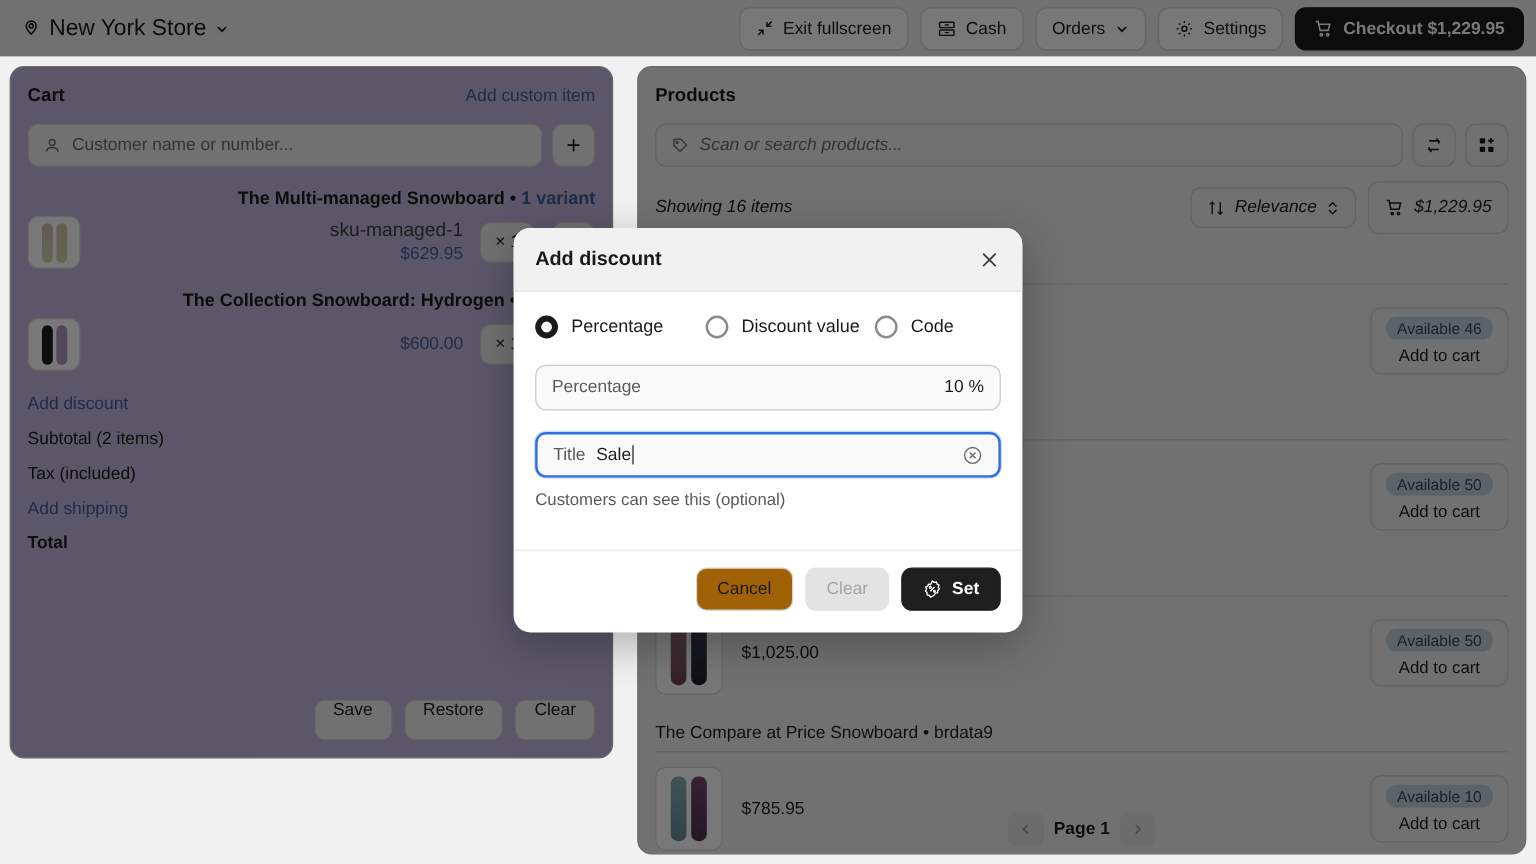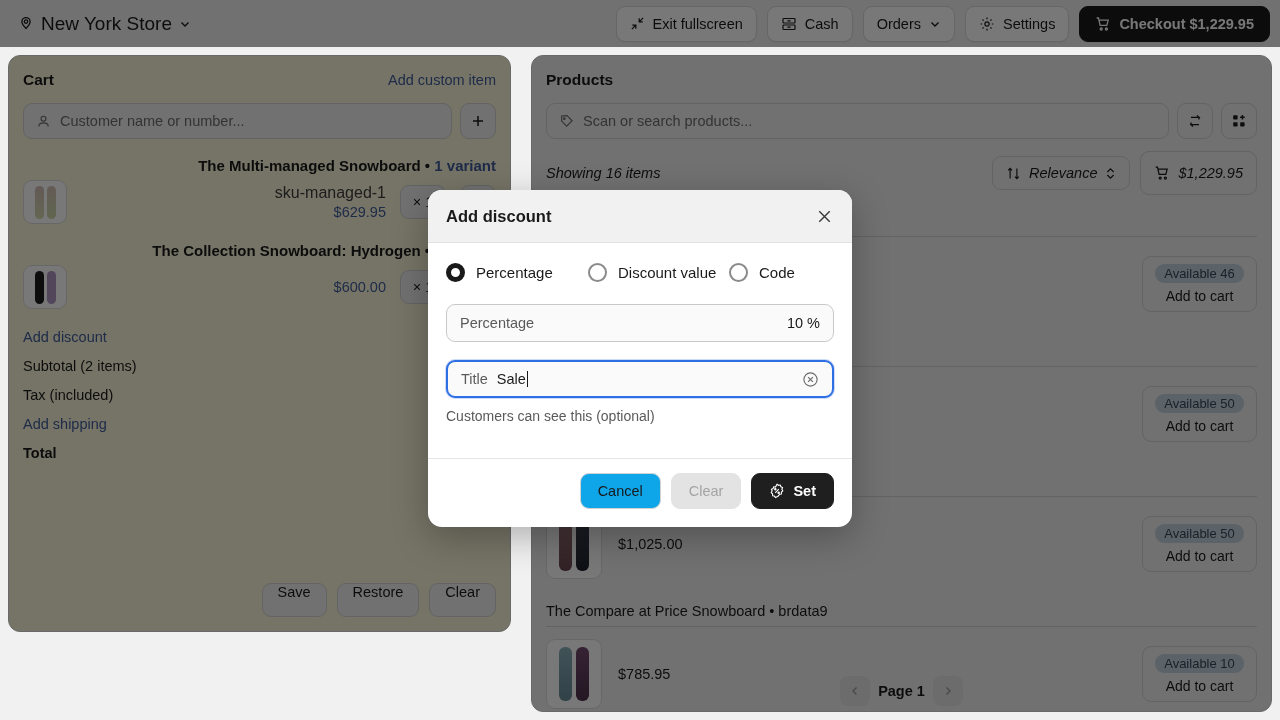--- a/index.html
+++ b/index.html
@@ -43,21 +43,21 @@
     box-shadow: 0 1px 0 rgba(0,0,0,0.04);
   }
   .tbtn.dark {
     background: #1a1a1a; border-color: #1a1a1a; color: #ffffff;
     font-weight: 600; padding: 0 15px;
   }
 
   
   .cart-panel {
     position: absolute; left: 8px; top: 55px; width: 503px; height: 577px;
-    background: #fef9c3; border: 1px solid #e0e0e0; border-radius: 12px;
+    background: #c4b5fd; border: 1px solid #e0e0e0; border-radius: 12px;
   }
   .prod-panel {
     position: absolute; left: 531px; top: 55px; width: 741px; height: 657px;
     background: #f1f1f1; border: 1px solid #e0e0e0; border-radius: 12px;
     overflow: hidden;
   }
   .panel-title {
     font-size: 15.5px; font-weight: 600; color: #1a1a1a;
   }
 
@@ -112,21 +112,21 @@
     height: 34px; padding: 0 15px; border: 1px solid #d2d2d2; border-radius: 9px;
     background: #f1f1f1; font-size: 14.5px; color: #1a1a1a; cursor: pointer;
   }
 
   
   .prod-head { padding: 15px 14px 0 14px; }
   .search-row { display: flex; gap: 8px; padding: 14px 14px 0 14px; }
   .search-input {
     flex: 1; height: 36px; border: 1px solid #d2d2d2; border-radius: 9px;
     background: #f1f1f1; display: flex; align-items: center; gap: 9px;
-    padding: 0 12px; font-size: 14.5px; color: #6d6d6d;
+    padding: 0 12px; font-size: 14.5px; color: #6d6d6d; font-style: italic;
   }
   .icon-btn {
     width: 36px; height: 36px; border: 1px solid #d2d2d2; border-radius: 9px;
     background: #f1f1f1; display: flex; align-items: center; justify-content: center;
     cursor: pointer;
   }
   .meta-row {
     display: flex; align-items: center; padding: 12px 14px 0 14px; gap: 10px; font-style: italic;
   }
   .showing { font-size: 14.5px; color: #1a1a1a; }
@@ -217,21 +217,21 @@
   .clear-x { margin-left: auto; cursor: pointer; display: flex; }
   .helper { font-size: 14px; color: #5a5a5a; margin-top: -8px; }
 
   .modal-foot {
     display: flex; justify-content: flex-end; gap: 10px;
     padding: 14px 18px 18px 18px; border-top: 1px solid #e6e6e6; margin-top: 16px;
   }
   .mfbtn {
     height: 36px; padding: 0 17px; border-radius: 9px; font-size: 14.5px;
     display: flex; align-items: center; gap: 8px; cursor: pointer;
-    border: 1px solid #d2d2d2; background: #0ea5e9; color: #1a1a1a;
+    border: 1px solid #d2d2d2; background: #a16207; color: #1a1a1a;
   }
   .mfbtn.disabled { background: #e3e3e3; border-color: #e3e3e3; color: #a4a4a4; cursor: default; }
   .mfbtn.primary { background: #1f1f1f; border-color: #1f1f1f; color: #ffffff; font-weight: 600; }
   svg { display: block; }
 </style>
 </head>
 <body>
 
 <div id="app">
 

